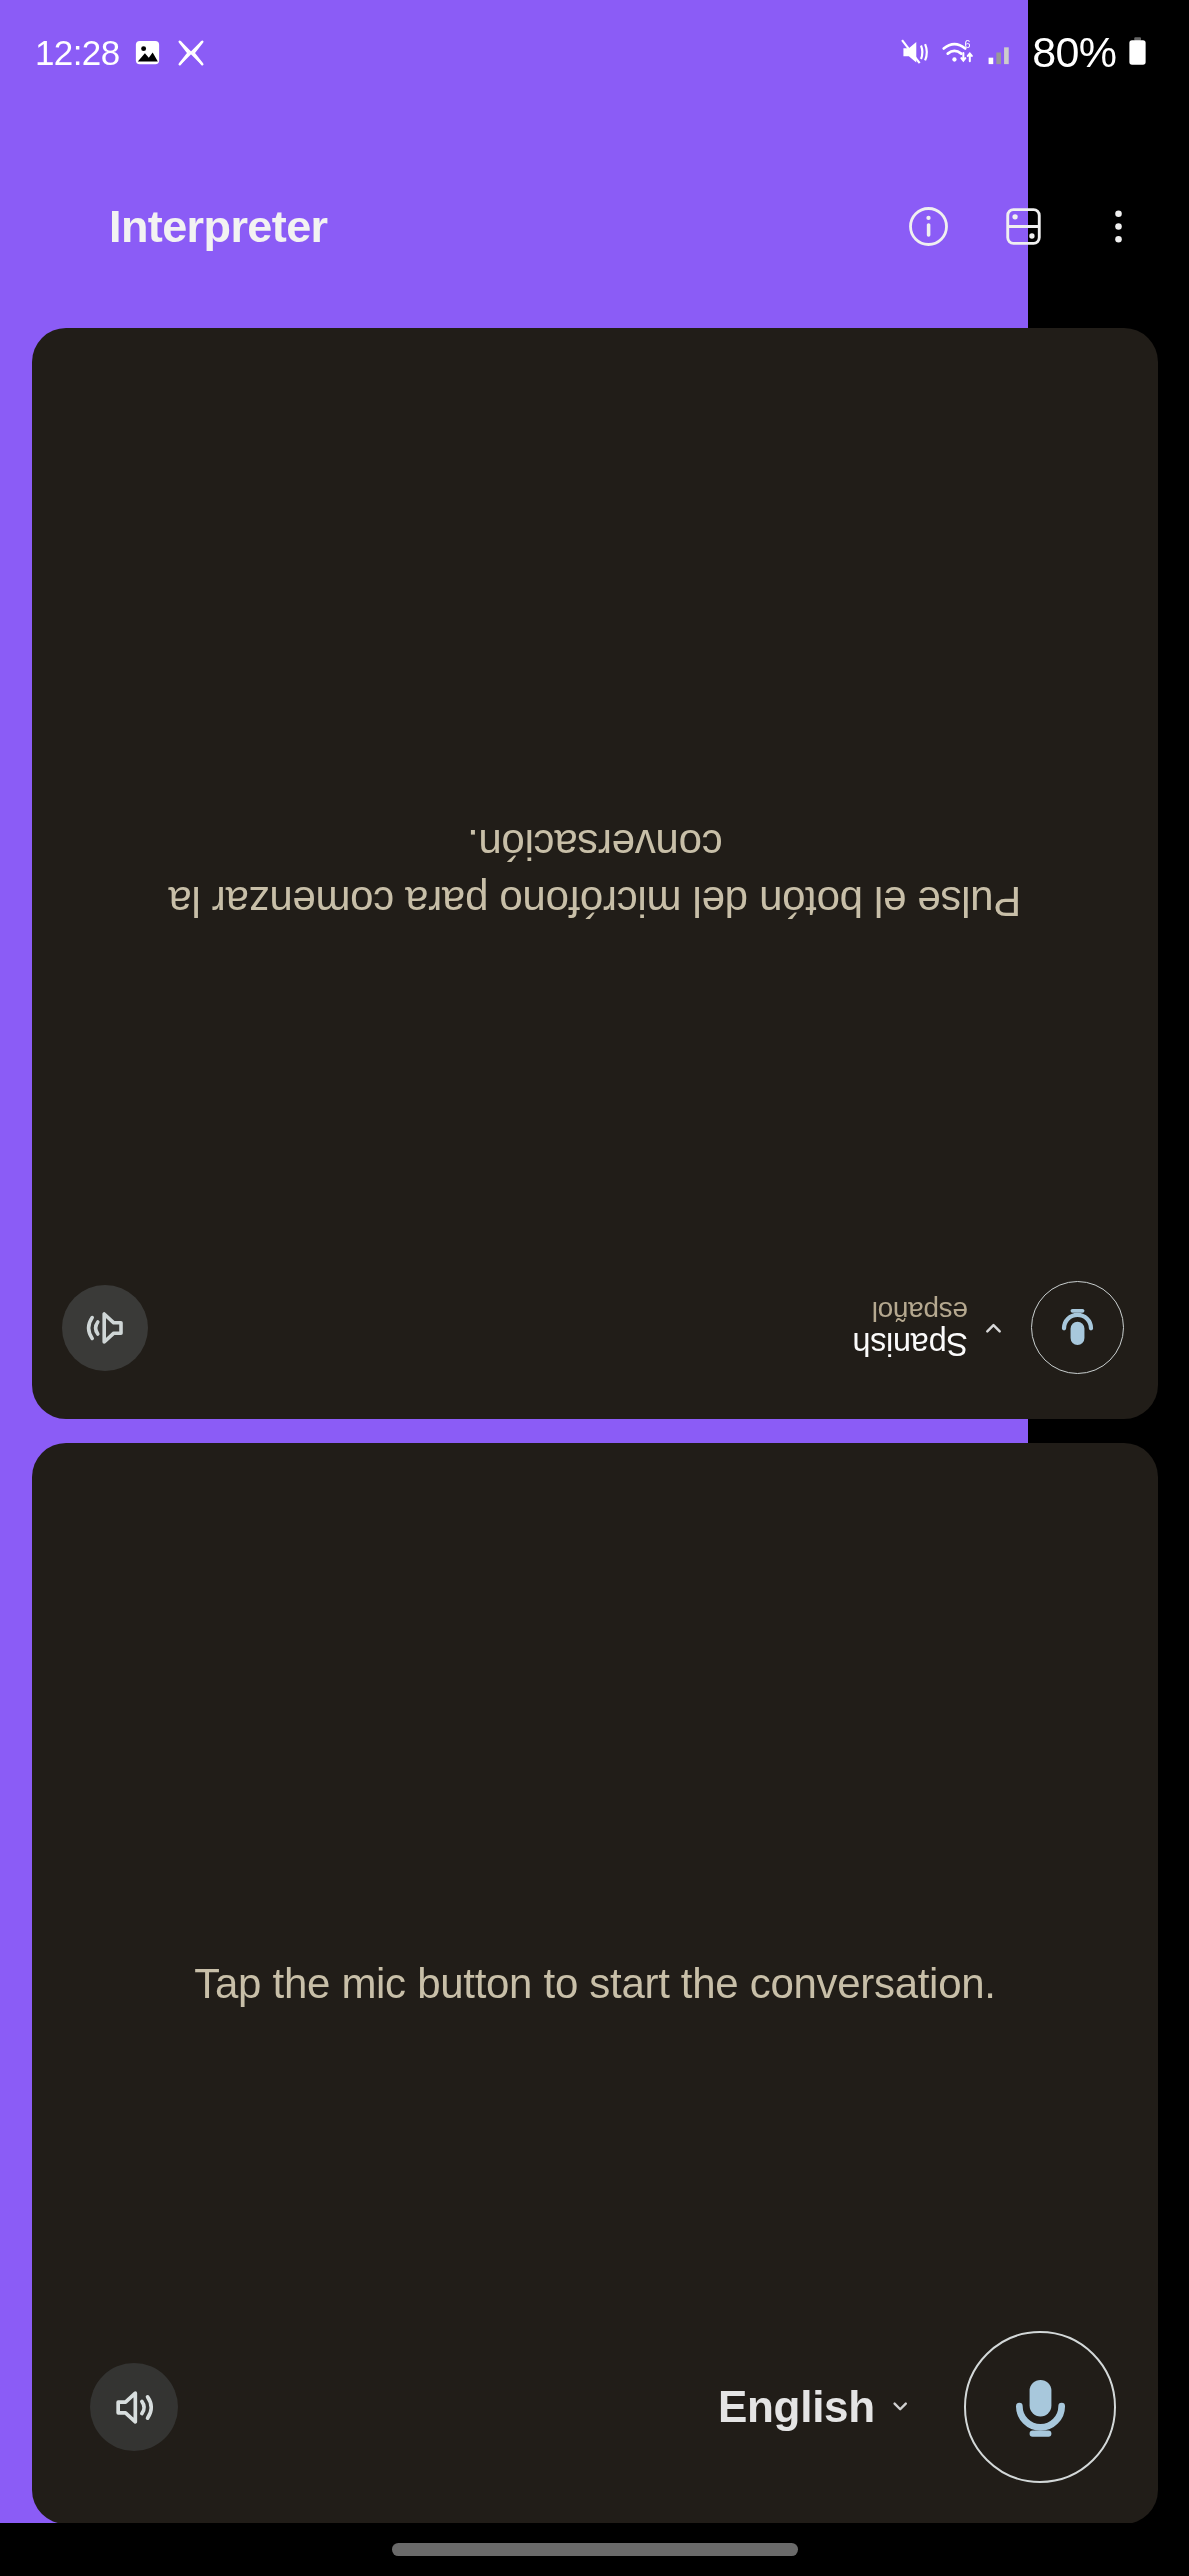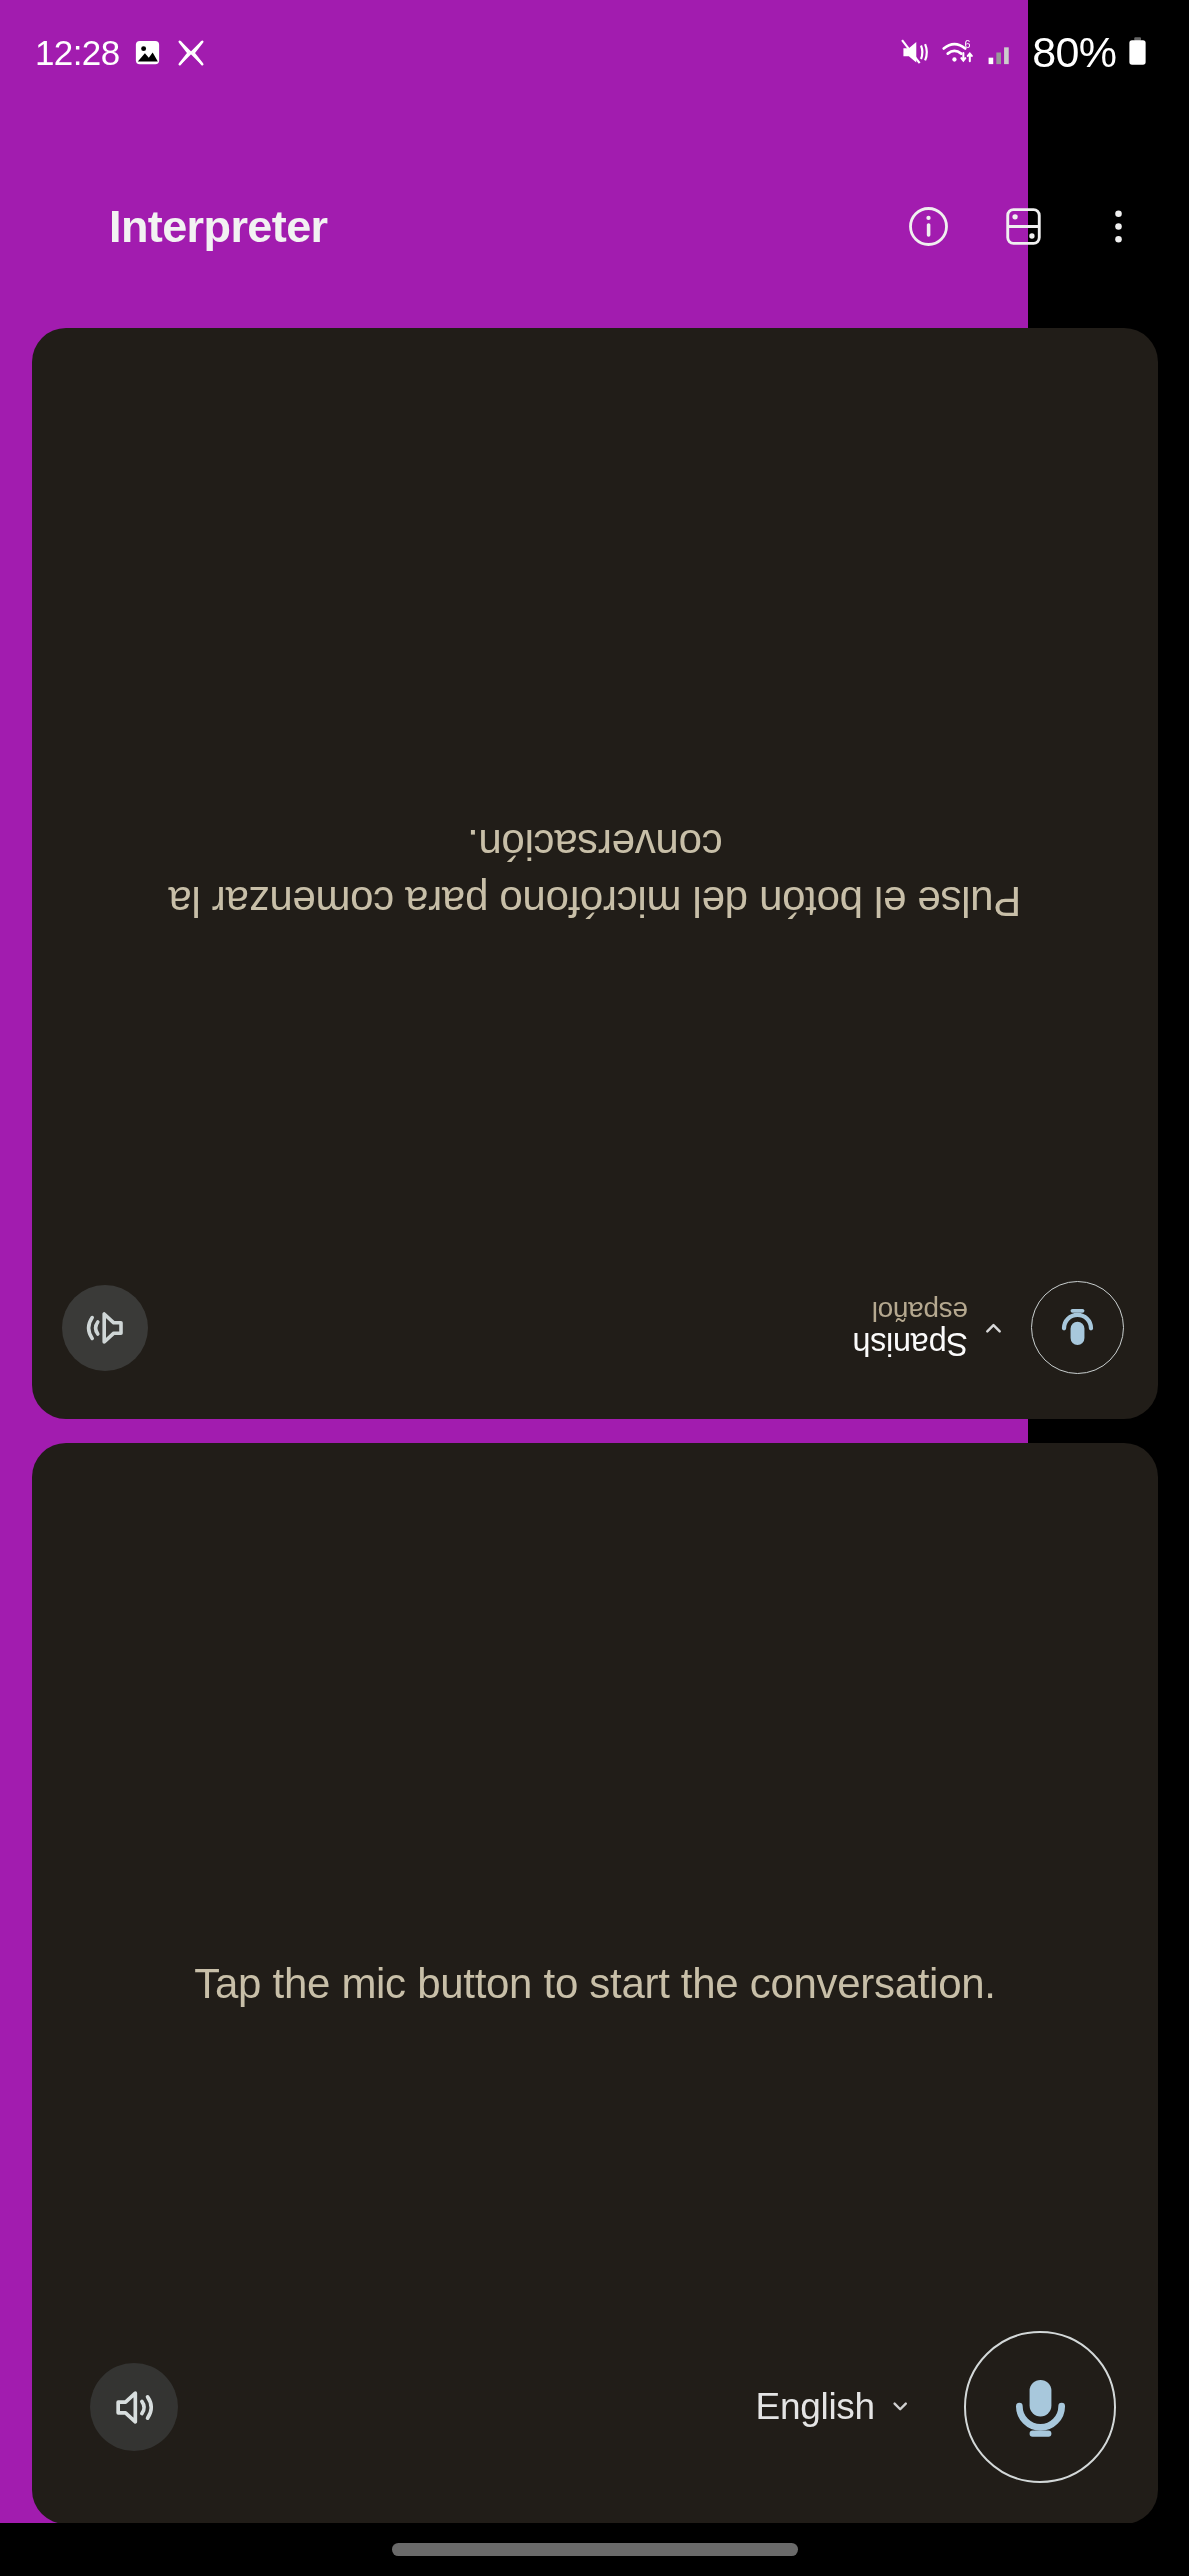--- a/index.html
+++ b/index.html
@@ -5,21 +5,21 @@
   * { margin:0; padding:0; box-sizing:border-box; }
   html, body {
     width:1189px; height:2576px;
     background:#000;
     font-family:"Liberation Sans", sans-serif;
     overflow:hidden;
   }
   .screen {
     position:relative;
     width:1028px; height:2576px;
-    background:#a21caf;
+    background:#8b5cf6;
   }
 
   
   .status-bar {
     position:absolute; top:0; left:0;
     width:1189px; height:105px;
     display:flex; align-items:center;
     justify-content:space-between;
     padding:0 41px 0 35px;
   }
@@ -143,22 +143,22 @@
     display:flex; align-items:center; justify-content:center;
     cursor:pointer;
   }
   .lang-dd {
     margin-left:auto;
     display:flex; align-items:center; gap:12.8px;
     cursor:pointer;
     padding:11.6px 14px;
   }
   .lang-dd-label {
-    color:#e4e4e4; font-size:37px;
-    font-weight:400; letter-spacing:-0.3px;
+    color:#e4e4e4; font-size:44px;
+    font-weight:700; letter-spacing:-0.3px;
   }
   .mic-btn {
     margin-left:38px;
     width:152px; height:152px;
     border:2.3px solid #d3d8d8;
     border-radius:50%;
     display:flex; align-items:center; justify-content:center;
     cursor:pointer;
     flex-shrink:0;
   }

